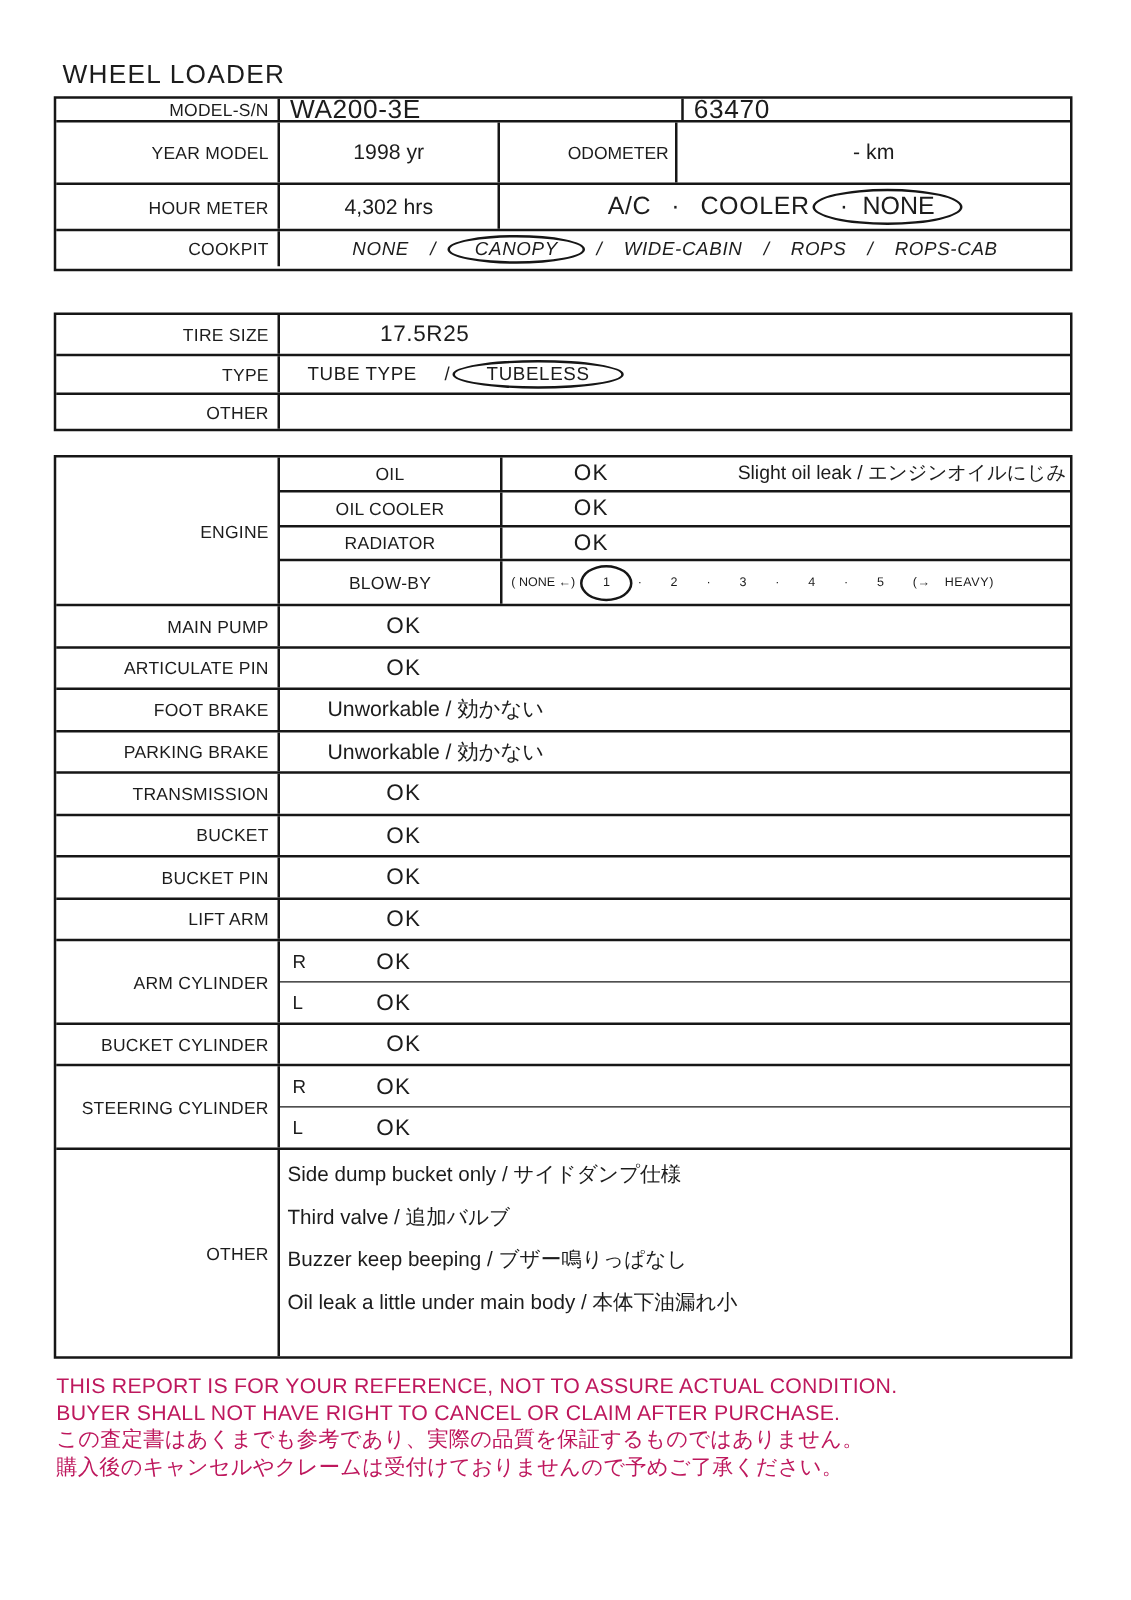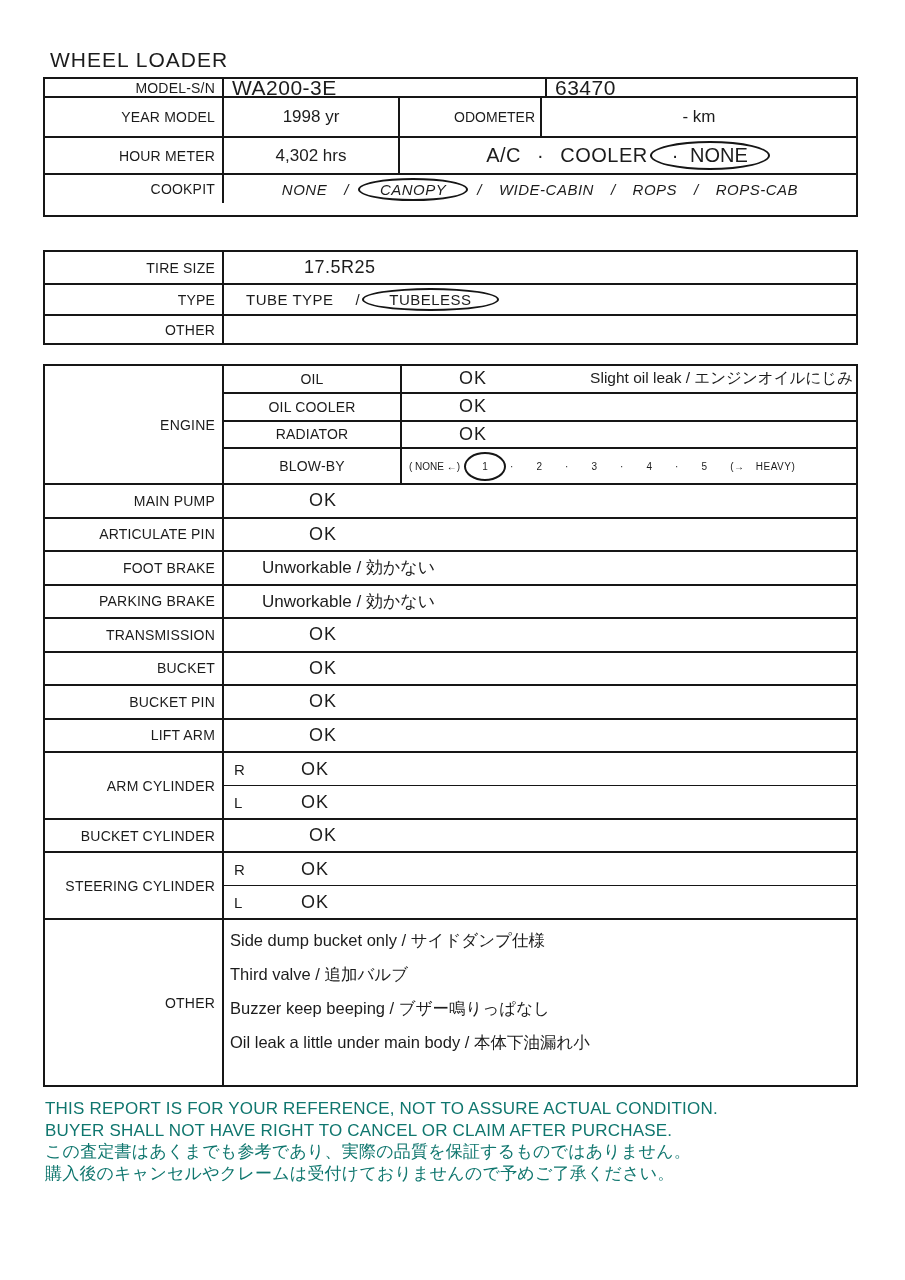--- a/index.html
+++ b/index.html
@@ -54,37 +54,37 @@
   .v-text { padding-left:38px; font-size:17px; }
   .v-engine { padding-left:57px; }
 
   .remark { margin-left:auto; padding-right:3px; font-size:15.5px; white-space:nowrap; }
 
   .other-content { flex:1 1 auto; padding:3px 4px 0 6px; }
   .other-line { font-size:16.5px; line-height:34px; white-space:nowrap; }
 
   .opts { gap:17px; font-size:15px; letter-spacing:0.5px;font-style:italic; }
 
-  .footer { position:absolute; left:45px; top:1098px; color:#0f766e; }
+  .footer { position:absolute; left:45px; top:1098px; color:#be185d; }
   .footer-line { font-size:17px; line-height:21.5px; white-space:nowrap; letter-spacing:0.2px; }
 </style>
 </head>
 <body>
 
 <div class="page">
 
   <div class="title">WHEEL LOADER</div>
 
   <div class="tbl" style="top:77px; height:140px;">
     <div class="row first" style="height:17px;">
       <div class="cell label">MODEL-S/N</div>
       <div class="cell bl big" style="flex:0 0 311px; padding-left:8px;">WA200-3E</div>
       <div class="cell bl big grow" style="padding-left:8px;margin-left:12px;">63470</div>
     </div>
-    <div class="row" style="height:40px;">
+    <div class="row" style="height:50px;">
       <div class="cell label">YEAR MODEL</div>
       <div class="cell bl mid center" style="flex:0 0 176px;">1998 yr</div>
       <div class="cell bl" style="flex:0 0 142px; justify-content:flex-end; padding-right:5px; font-size:14px;">ODOMETER</div>
       <div class="cell bl mid center grow">- km</div>
     </div>
     <div class="row" style="height:37px;">
       <div class="cell label">HOUR METER</div>
       <div class="cell bl mid center" style="flex:0 0 176px;">4,302 hrs</div>
       <div class="cell bl center grow" style="font-size:20px;">
         <span style="word-spacing:10px; letter-spacing:0.5px;">A/C · COOLER</span>

